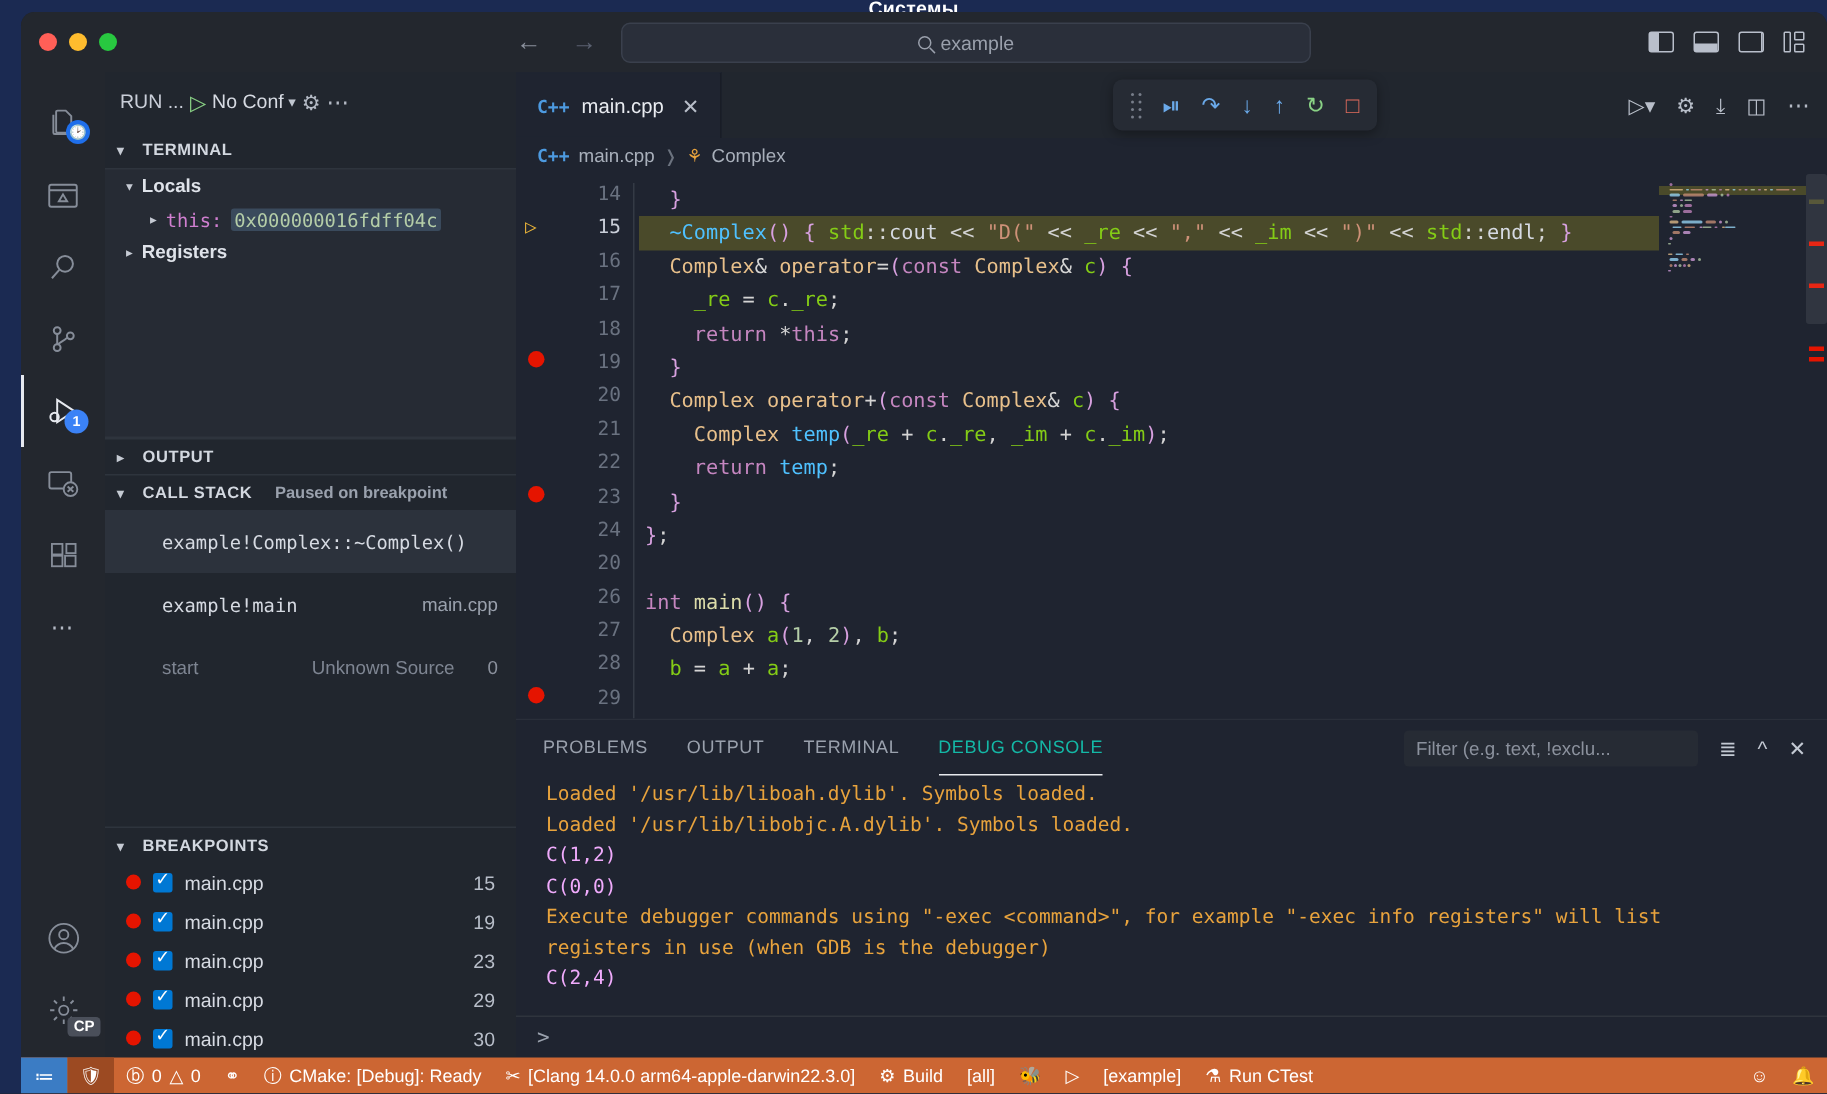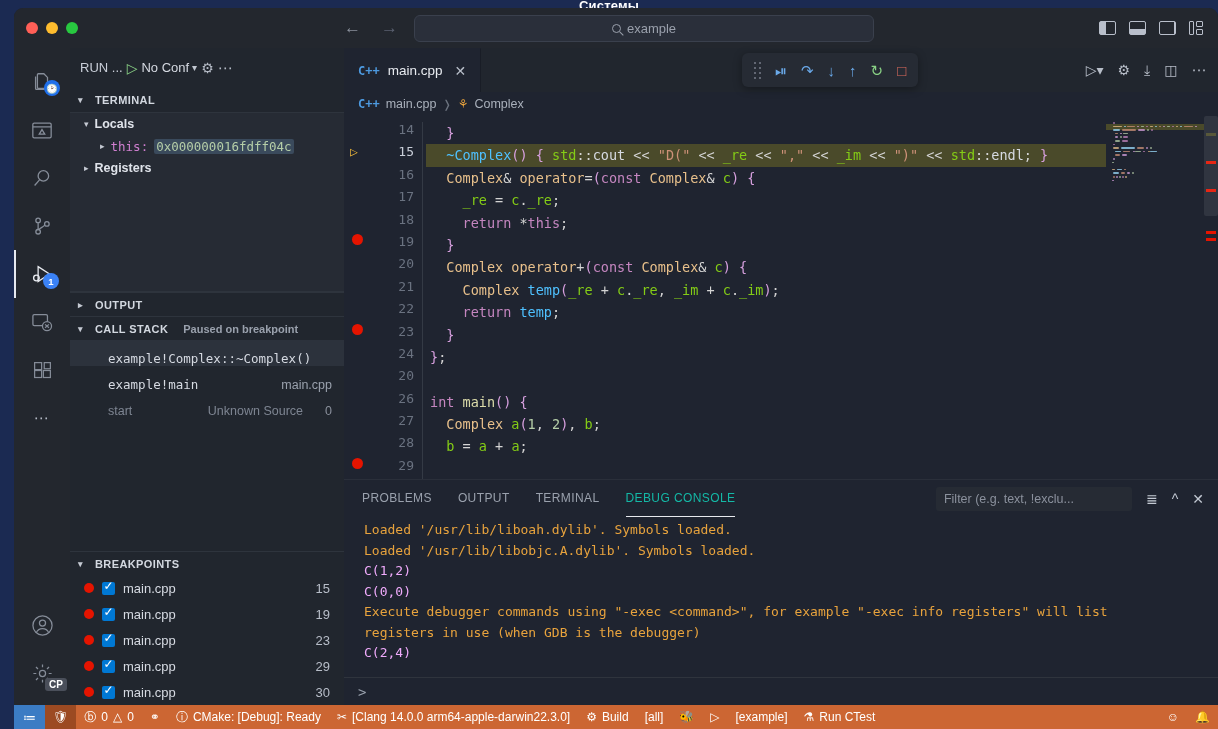--- a/index.html
+++ b/index.html
@@ -97,21 +97,21 @@
 
   #variables-panel { background:#262b34; border-top:1px solid #2e343d; border-bottom:1px solid #2e343d; padding-bottom: 4px;}
   .varrow { display:flex; align-items:center; height:22px; font-size:12.5px; color:#d6dae2; padding-left: 14px; gap:6px;}
   .varrow .tw2 { font-size:9px; color:#c5cad3; }
   .mono { font-family: "DejaVu Sans Mono", monospace; }
   .vname { color:#d07fd0; font-size:12.5px; }
   .vval { color:#b5cea8; background:#3a4a5c; padding:0 2px; border-radius:2px; font-size:12.5px; }
   .bold-lbl { font-weight: bold; color:#dfe3ea; font-size:12.5px; }
 
   #watch-head, #callstack-head { border-top:1px solid #2e343d; }
-  .stackrow { display:flex; align-items:flex-end; height:26px; font-size:12.5px; padding-left:38px; color:#d6dae2; }
+  .stackrow { display:flex; align-items:center; height:42px; font-size:12.5px; padding-left:38px; color:#d6dae2; }
   .stackrow.sel { background:#2c323c; }
   .stackrow .sfile { margin-left:auto; margin-right:12px; color:#9aa1ad; font-size:12.5px;}
   .stackrow.dim { color:#8289954f; }
   .stackrow.dim .sname { color:#7e8592; }
   .stackrow.dim .sfile { color:#7e8592; }
   .stackrow .snum { margin-left: 10px; margin-right:12px; color:#8a909c; }
   #callstack-body { min-height: 160px; }
   .spacer-flex { flex: 1; }
 
   #bp-head { border-top:1px solid #2e343d; }

